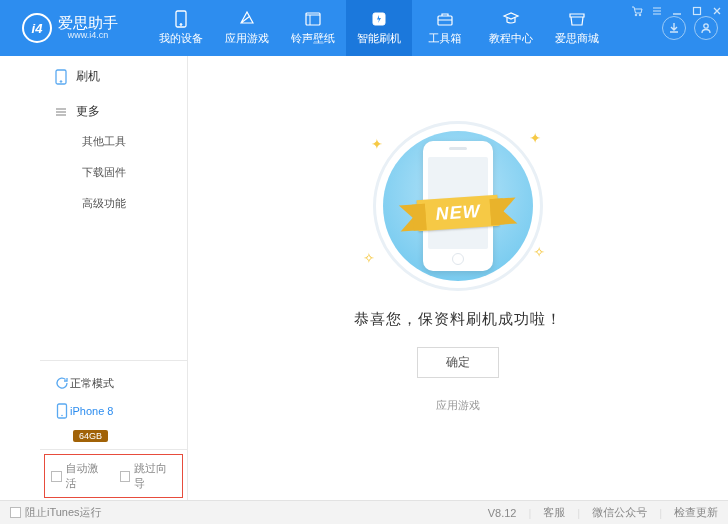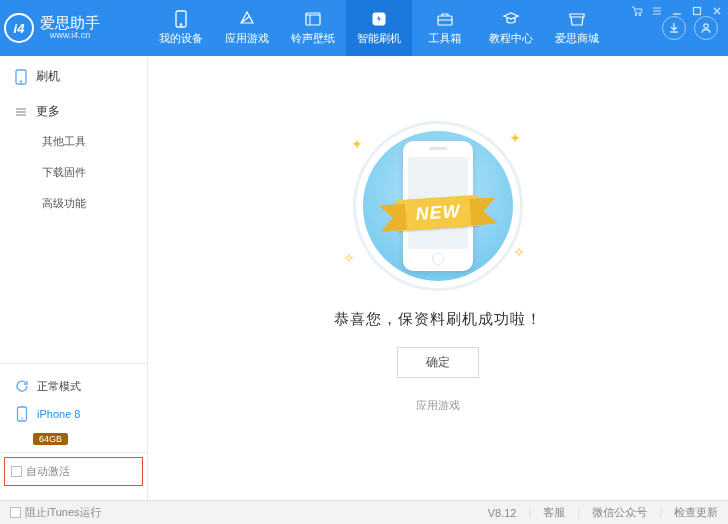--- a/index.html
+++ b/index.html
@@ -1,56 +1,56 @@
 <!DOCTYPE html>
 <html><head>
 <meta charset="utf-8">
 <style>
   * { box-sizing: border-box; margin: 0; padding: 0; }
   body { font-family: "Microsoft YaHei", Arial, sans-serif; background: #fff; width: 728px; height: 524px; overflow: hidden; position: relative; }
   
   .header { height: 56px; background: #2d8def; display: flex; align-items: stretch; color: #fff; position: relative; }
-  .logo-area { display: flex; align-items: center; padding: 0 10px 0 4px; width: 148px; }
+  .logo-area { display: flex; align-items: center; padding: 0 10px 0 22px; width: 148px; }
   .logo-circle { width: 30px; height: 30px; border: 2px solid #fff; border-radius: 50%; display: flex; align-items: center; justify-content: center; font-weight: bold; font-size: 13px; margin-right: 6px; font-style: italic;}
   .logo-text { display: flex; flex-direction: column; line-height: 1.1; align-items: center; }
   .logo-title { font-size: 15px; font-weight: 500; }
   .logo-sub { font-size: 9px; opacity: 0.85; }
   
   .nav { display: flex; flex: 1; }
   .nav-item { width: 66px; display: flex; flex-direction: column; align-items: center; justify-content: center; font-size: 11px; cursor: pointer; gap: 3px; }
   .nav-item.active { background: #1b78dc; }
   .nav-icon { width: 18px; height: 18px; display: flex; align-items: center; justify-content: center; }
   .nav-icon svg { fill: #fff; stroke: #fff; }
   
   .win-controls { position: absolute; right: 4px; top: 4px; display: flex; gap: 6px; align-items: center; }
   .win-btn { width: 14px; height: 14px; display: flex; align-items: center; justify-content: center; cursor: pointer; font-size: 11px; color:#cde5fb;}
   .win-btn svg { stroke: #cde5fb; fill: none; }
   
   .header-actions { display: flex; align-items: center; padding-right: 10px; gap: 8px; }
   .circ-btn { width: 24px; height: 24px; border: 1.5px solid #9bcaf6; border-radius: 50%; display: flex; align-items: center; justify-content: center; cursor: pointer; }
   .circ-btn svg { stroke: #cde5fb; fill: none; }
   
-  .body { display: flex; height: calc(100% - 56px - 24px); }
+  .body { display: flex; height: calc(100% - 56px - 24px); padding-left: 40px; }
   
   .sidebar { width: 148px; border-right: 1px solid #e8e8e8; display: flex; flex-direction: column; position: relative; }
   .side-group-header { display: flex; align-items: center; padding: 12px 14px 6px 14px; color: #333; font-size: 12px; gap: 8px; }
   .side-group-header svg { stroke: #5aa9f1; }
   .side-list { padding-left: 42px; }
   .side-item { font-size: 11px; color: #555; padding: 8px 0; cursor: pointer; }
   .side-item.active { color: #2d8def; }
   
   .side-bottom { margin-top: auto; padding: 8px 10px 0 10px; border-top: 1px solid #e8e8e8; }
-  .mode-row, .device-row { display: flex; align-items: center; gap: 7px; font-size: 11px; padding: 6px 4px; }
+  .mode-row, .device-row { display: flex; align-items: center; font-size: 11px; padding: 6px 4px; }
   .mode-row { color: #444;}
   .device-row { color: #2d8def; }
   .mode-icon, .dev-icon { width: 16px; height: 16px; display: flex; align-items: center; justify-content: center; }
   .storage-badge { display:inline-block; background: #a16207; color: #fff; font-size: 9px; padding: 1px 6px; border-radius: 2px; margin-left: 23px; margin-top: -2px;}
   
   .sep-line { height:1px; background:#e8e8e8; margin: 6px -10px 0 -10px;}
-  .checkbox-area { border: 1.5px solid #e74c3c; margin: 4px -6px 14px -6px; padding: 6px 6px; display: flex; gap: 12px; }
+  .checkbox-area { border: 1.5px solid #e74c3c; margin: 4px -6px 2px -6px; padding: 6px 6px; display: flex; gap: 12px; }
   .cb { display: flex; align-items: center; gap: 4px; font-size: 11px; color: #888; cursor: pointer;}
   .cb-box { width: 11px; height: 11px; border: 1px solid #bbb; background:#fff;}
   
   .main { flex: 1; display: flex; flex-direction: column; align-items: center; justify-content: flex-start; padding-top: 60px; background: #fff; position: relative;}
   
   .illus { width: 210px; height: 180px; position: relative; margin-bottom: 14px;}
   .illus-ring { position:absolute; left:50%; top:50%; width:170px; height:170px; border:3px solid #e9f0f6; border-radius:50%; transform:translate(-50%,-50%);}
   .illus-circle { position:absolute; left:50%; top:50%; width:150px; height:150px; background: radial-gradient(circle at 50% 40%, #b9e5f9 0%, #66c4ed 100%); border-radius:50%; transform:translate(-50%,-50%);}
   .phone { position:absolute; left:50%; top:50%; width:70px; height:130px; background:#fff; border-radius:10px; transform:translate(-50%,-50%); box-shadow:0 2px 6px rgba(0,0,0,0.12);}
   .phone::before { content:""; position:absolute; top:6px; left:50%; transform:translateX(-50%); width:18px; height:3px; background:#e0e6ec; border-radius:2px;}
@@ -233,20 +233,24 @@
           </span>
         <span>iPhone 8</span>
       </div>
       <div><span class="storage-badge">64GB</span></div>
       <div class="sep-line"></div>
       <div class="checkbox-area">
         <label class="cb">
           <span class="cb-box"></span>
           <span>自动激活</span>
         </label>
+        <label class="cb">
+          <span class="cb-box"></span>
+          <span>跳过向导</span>
+        </label>
       </div>
     </div>
   </div>
 
   <div class="main">
     <div class="illus">
       <div class="illus-ring"></div>
       <div class="illus-circle"></div>
       <div class="phone">
           <div class="phone-screen"></div>

